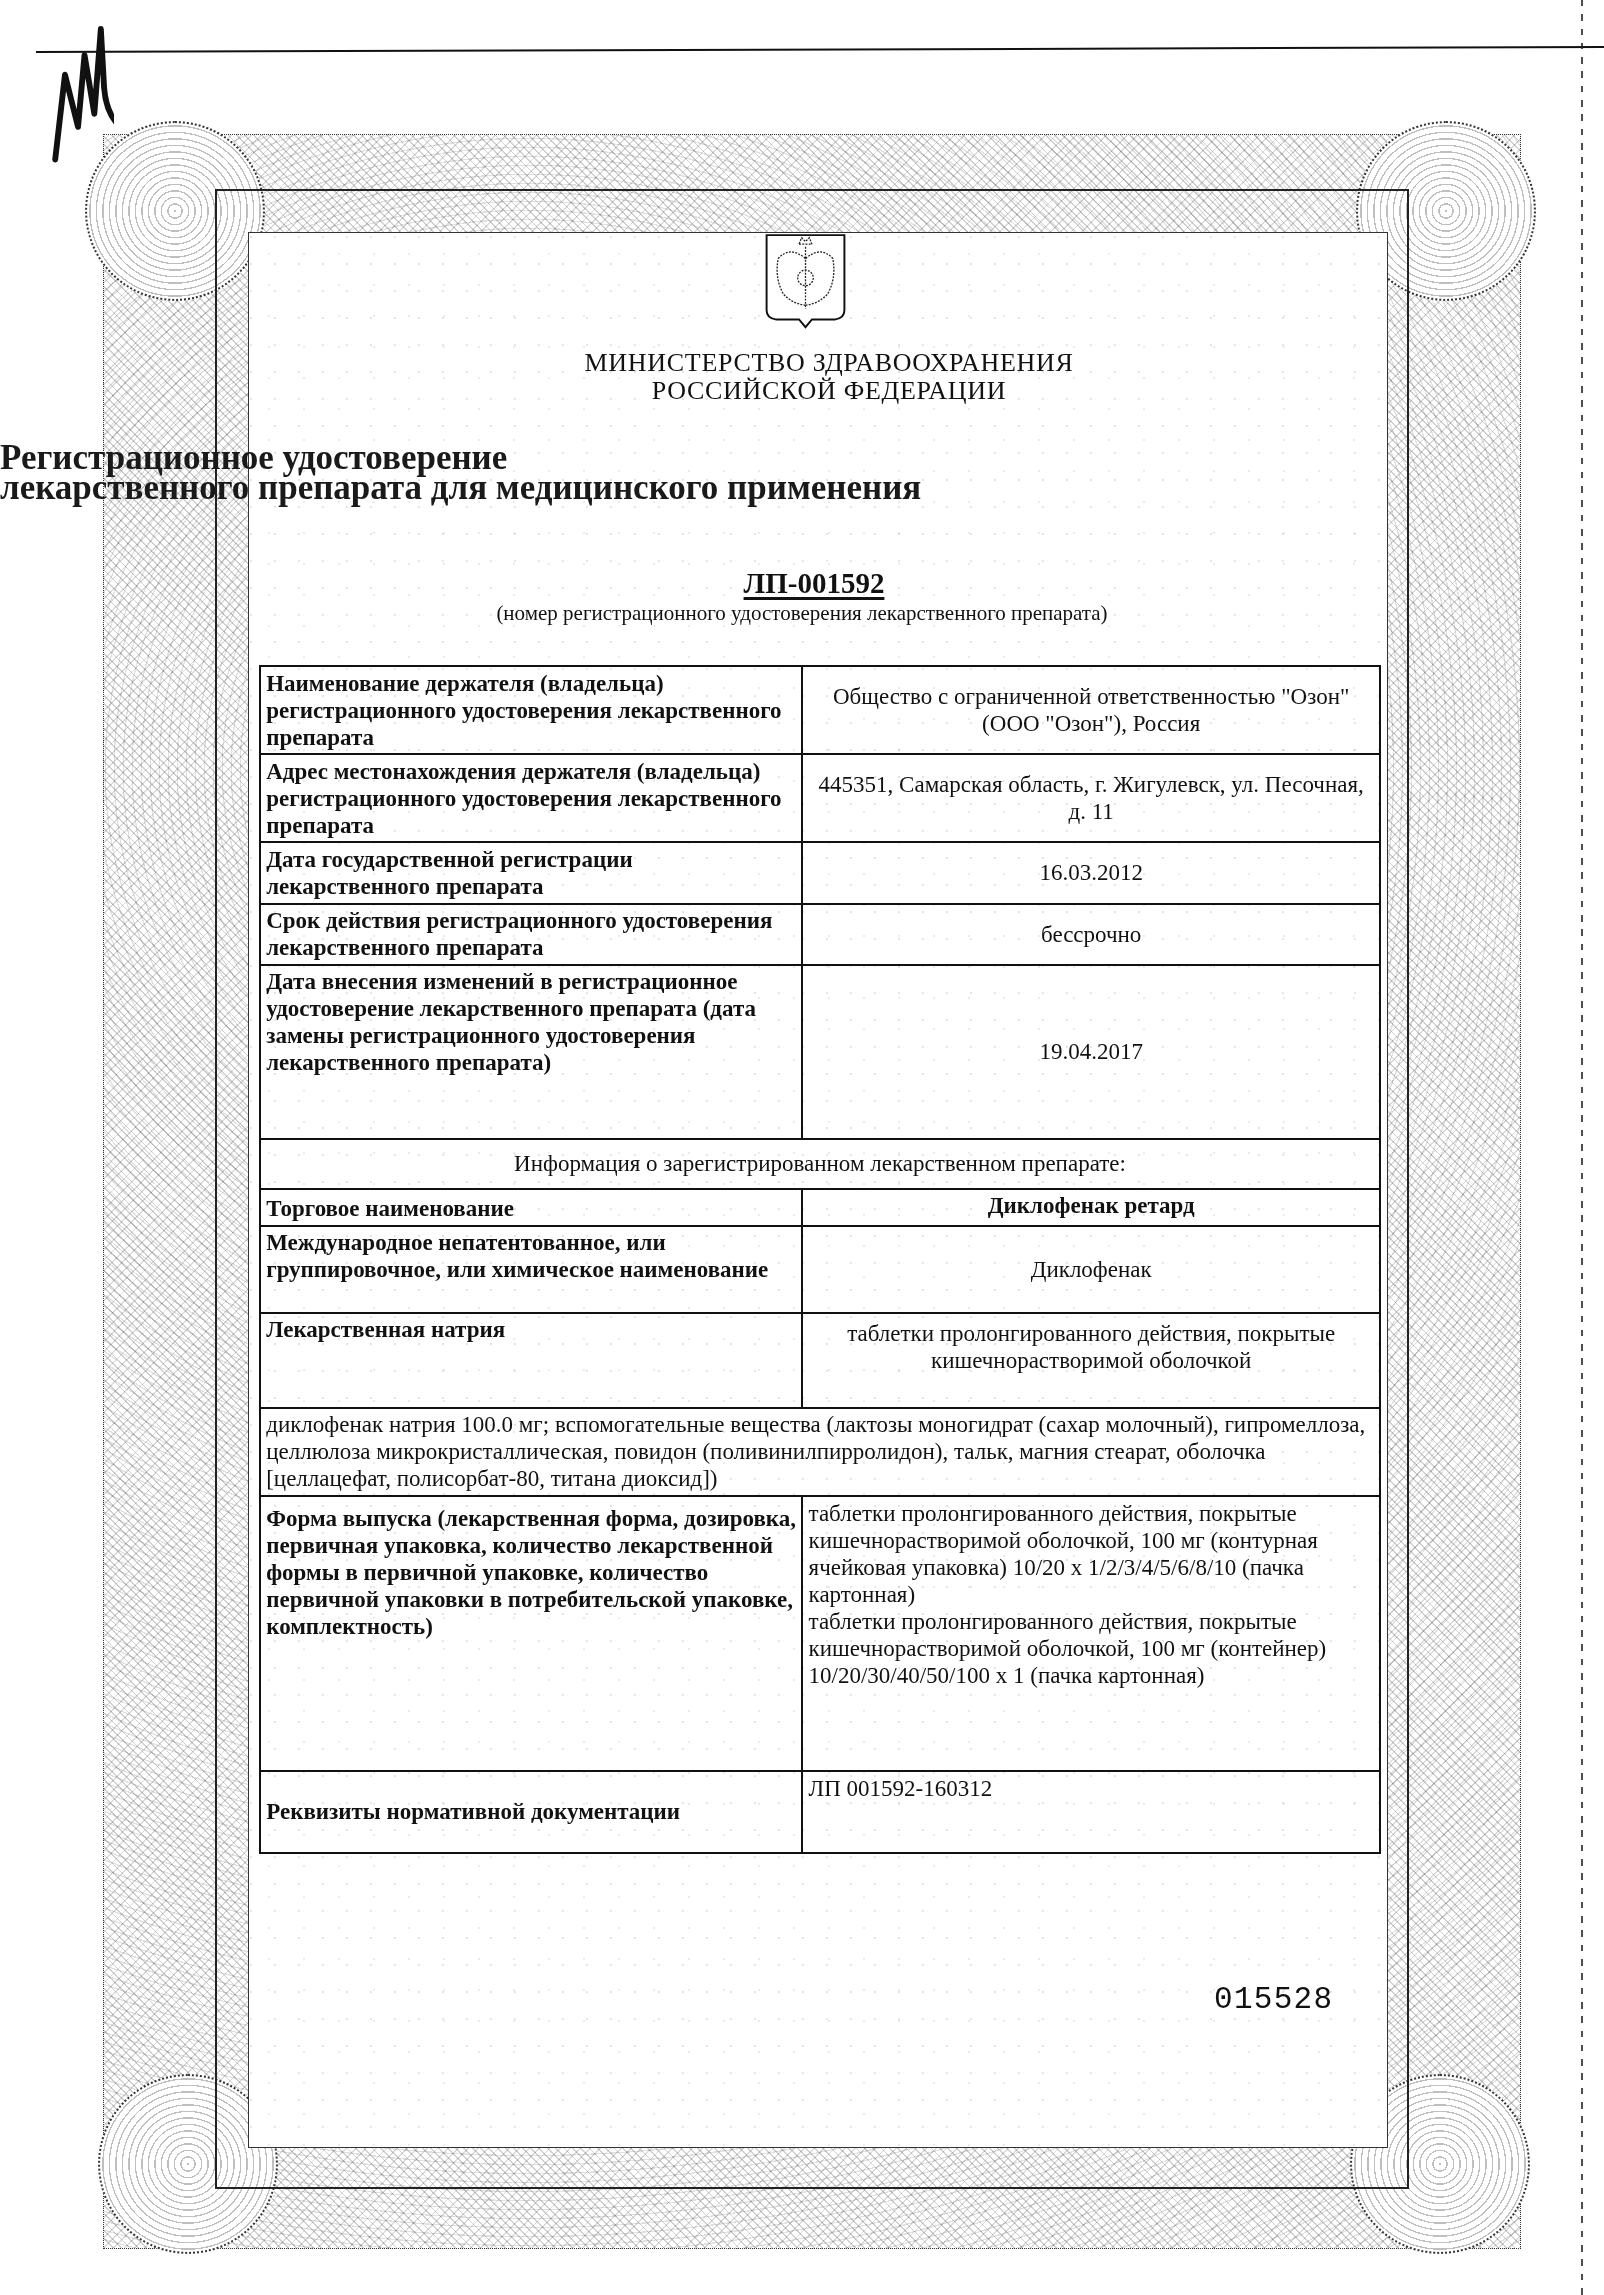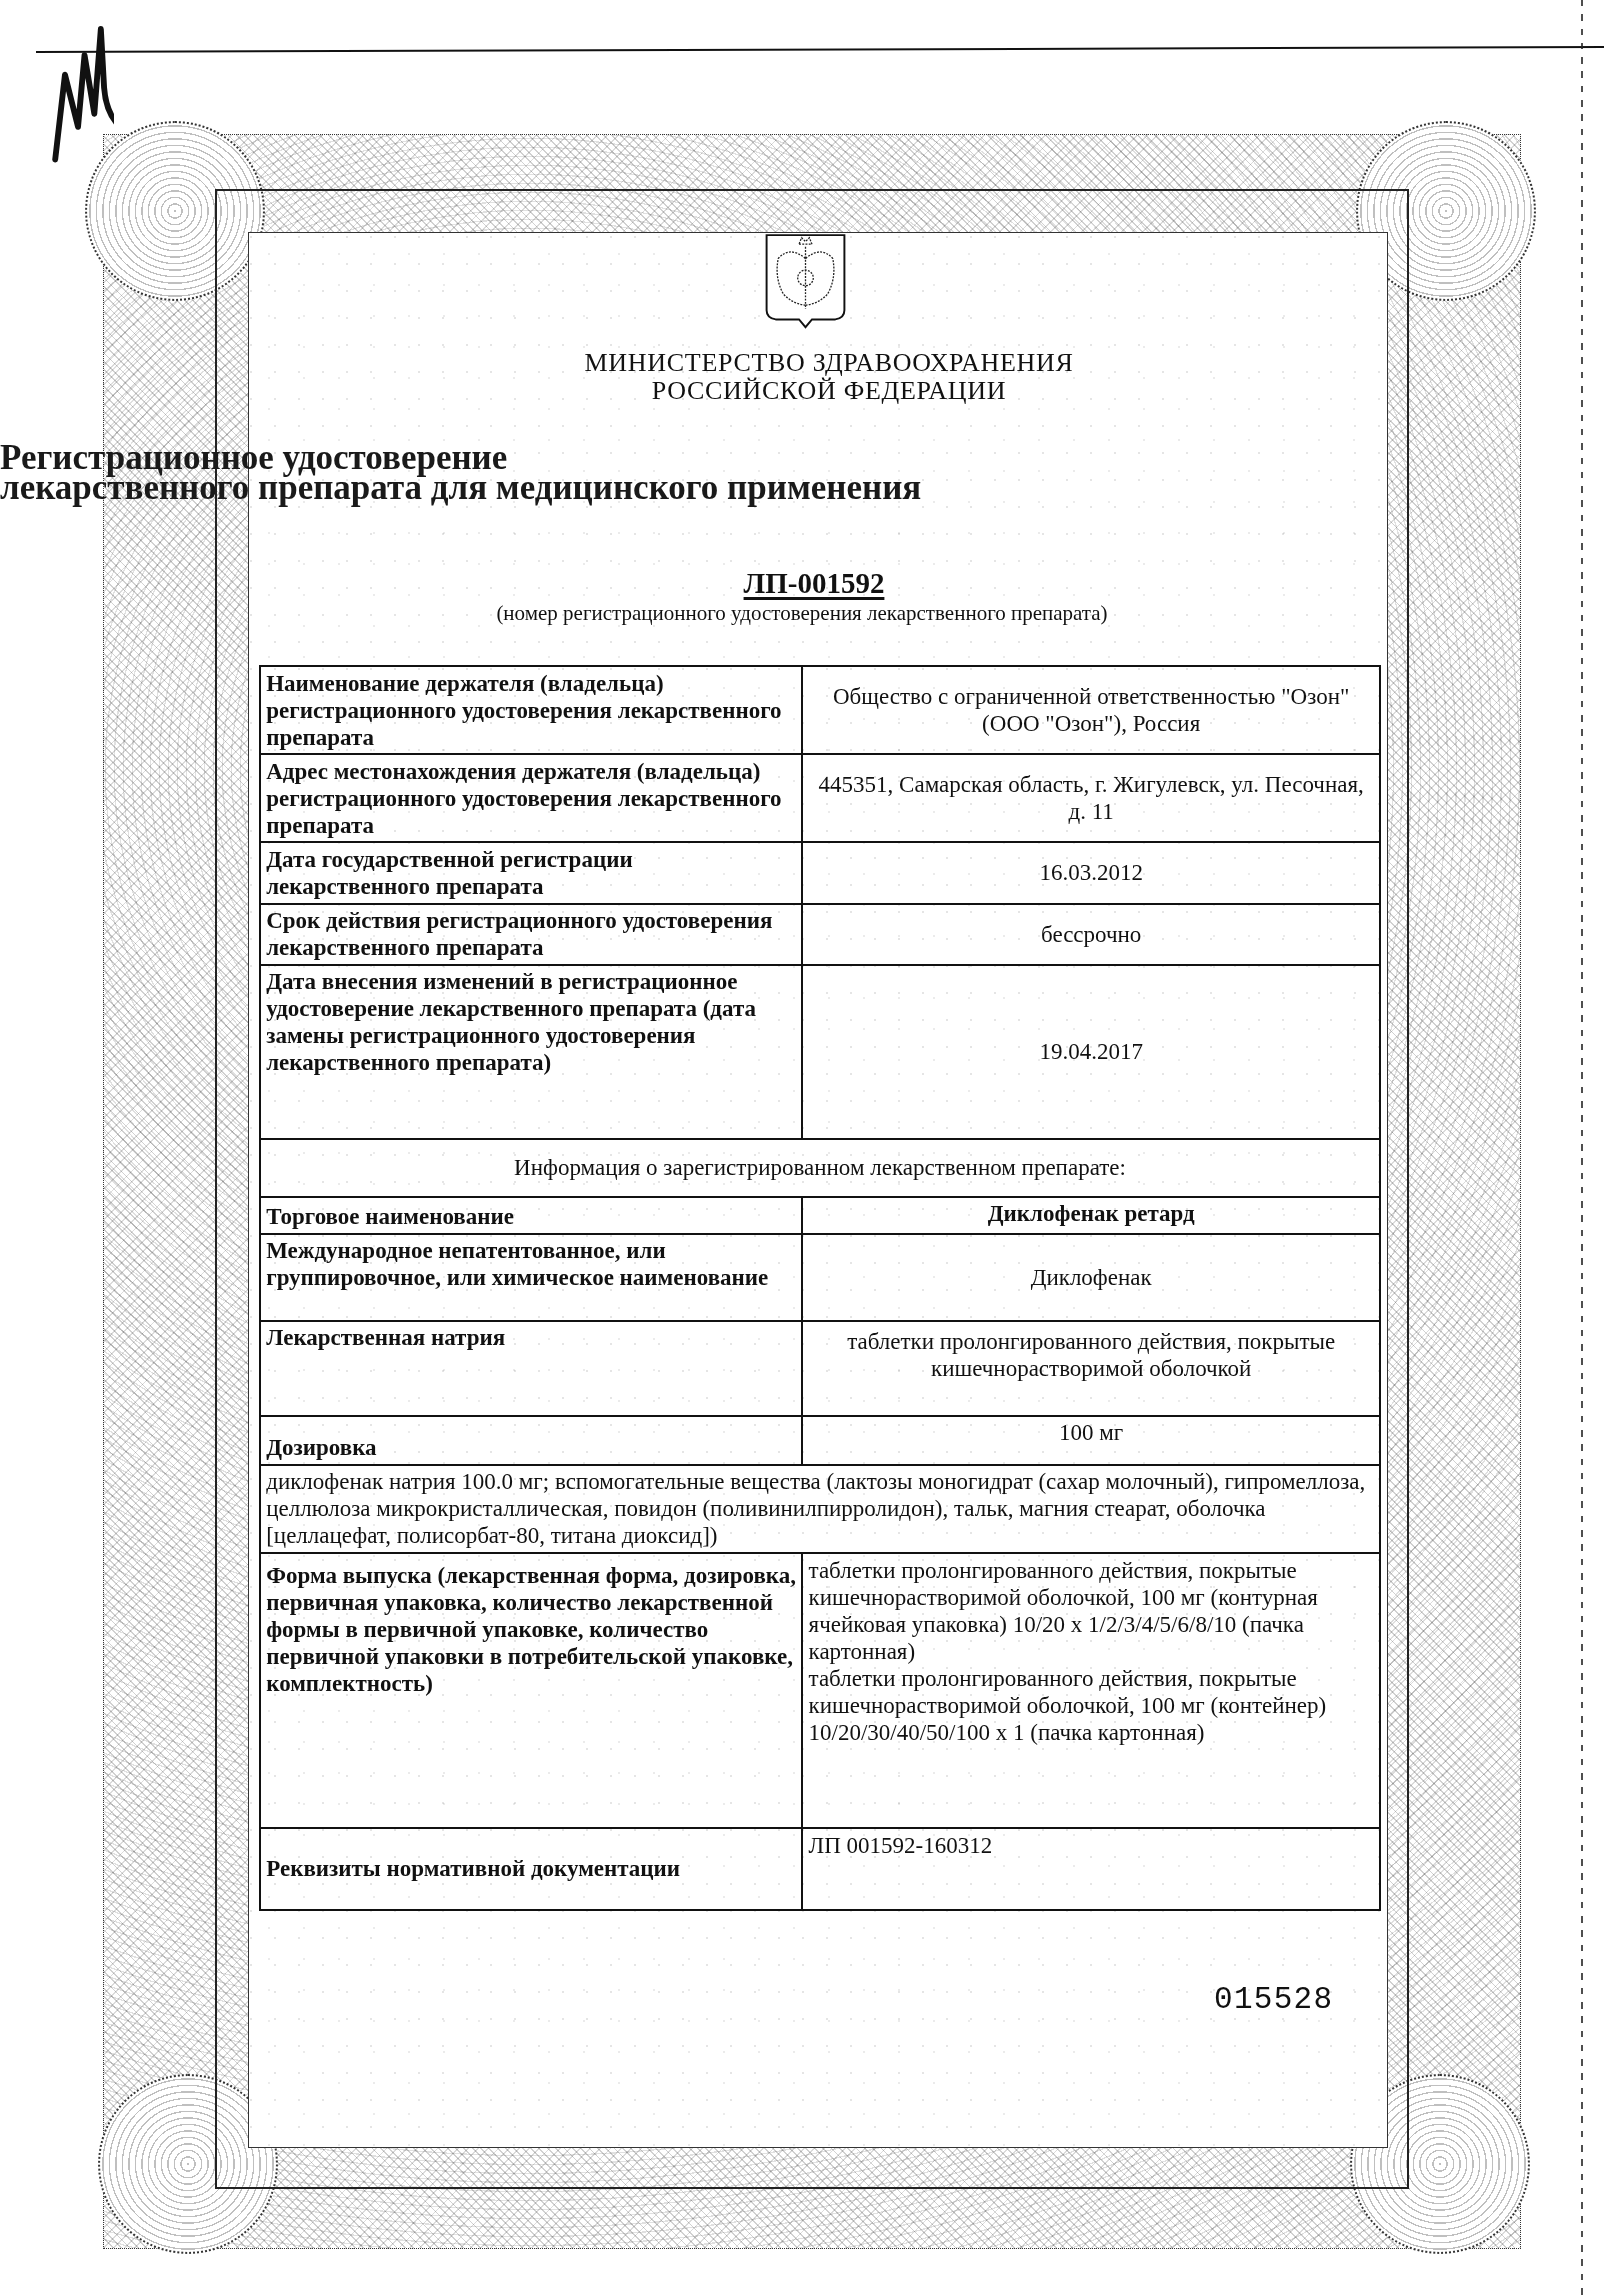--- a/index.html
+++ b/index.html
@@ -125,38 +125,34 @@
       <td class="value">16.03.2012</td>
     </tr>
     <tr style="height:53px">
       <td class="label">Срок действия регистрационного удостоверения лекарственного препарата</td>
       <td class="value">бессрочно</td>
     </tr>
     <tr style="height:174px">
       <td class="label">Дата внесения изменений в регистрационное удостоверение лекарственного препарата (дата замены регистрационного удостоверения лекарственного препарата)</td>
       <td class="value">19.04.2017</td>
     </tr>
-    <tr style="height:58px">
+    <tr style="height:50px">
       <td class="full" colspan="2" style="vertical-align:middle">Информация о зарегистрированном лекарственном препарате:</td>
     </tr>
     <tr style="height:37px">
       <td class="label" style="vertical-align:bottom">Торговое наименование</td>
       <td class="value bold-val" style="vertical-align:top">Диклофенак ретард</td>
     </tr>
     <tr style="height:87px">
       <td class="label">Международное непатентованное, или группировочное, или химическое наименование</td>
       <td class="value">Диклофенак</td>
     </tr>
     <tr style="height:95px">
       <td class="label">Лекарственная натрия</td>
       <td class="value" style="vertical-align:top;padding-top:6.5px">таблетки пролонгированного действия, покрытые кишечнорастворимой оболочкой</td>
-    </tr>
-    <tr style="height:49px">
-      <td class="label" style="vertical-align:bottom">Дозировка</td>
-      <td class="value" style="vertical-align:top">100 мг</td>
     </tr>
     <tr style="height:88px">
       <td class="full left" colspan="2">диклофенак натрия 100.0 мг; вспомогательные вещества (лактозы моногидрат (сахар молочный), гипромеллоза, целлюлоза микрокристаллическая, повидон (поливинилпирролидон), тальк, магния стеарат, оболочка [целлацефат, полисорбат-80, титана диоксид])</td>
     </tr>
     <tr style="height:275px">
       <td class="label" style="padding-top:7.8px">Форма выпуска (лекарственная форма, дозировка, первичная упаковка, количество лекарственной формы в первичной упаковке, количество первичной упаковки в потребительской упаковке, комплектность)</td>
       <td class="value left">
         <div>таблетки пролонгированного действия, покрытые кишечнорастворимой оболочкой, 100 мг (контурная ячейковая упаковка) 10/20 x 1/2/3/4/5/6/8/10 (пачка картонная)</div>
         <div>таблетки пролонгированного действия, покрытые кишечнорастворимой оболочкой, 100 мг (контейнер) 10/20/30/40/50/100 x 1 (пачка картонная)</div>
       </td>

